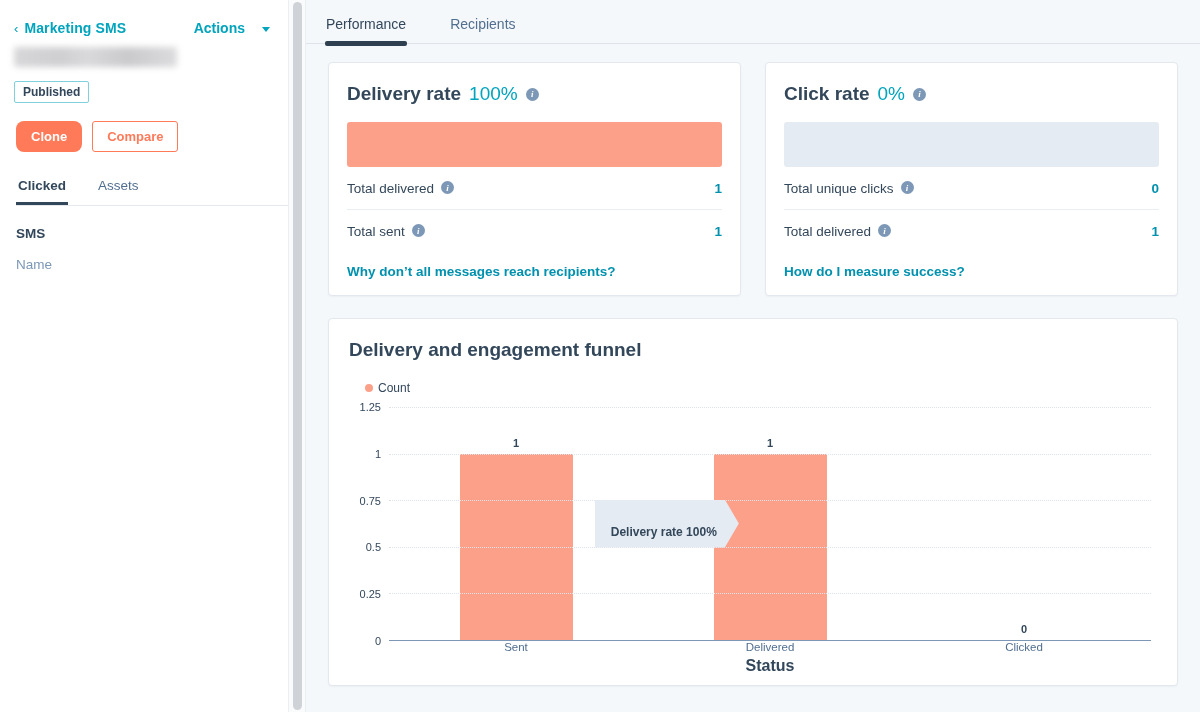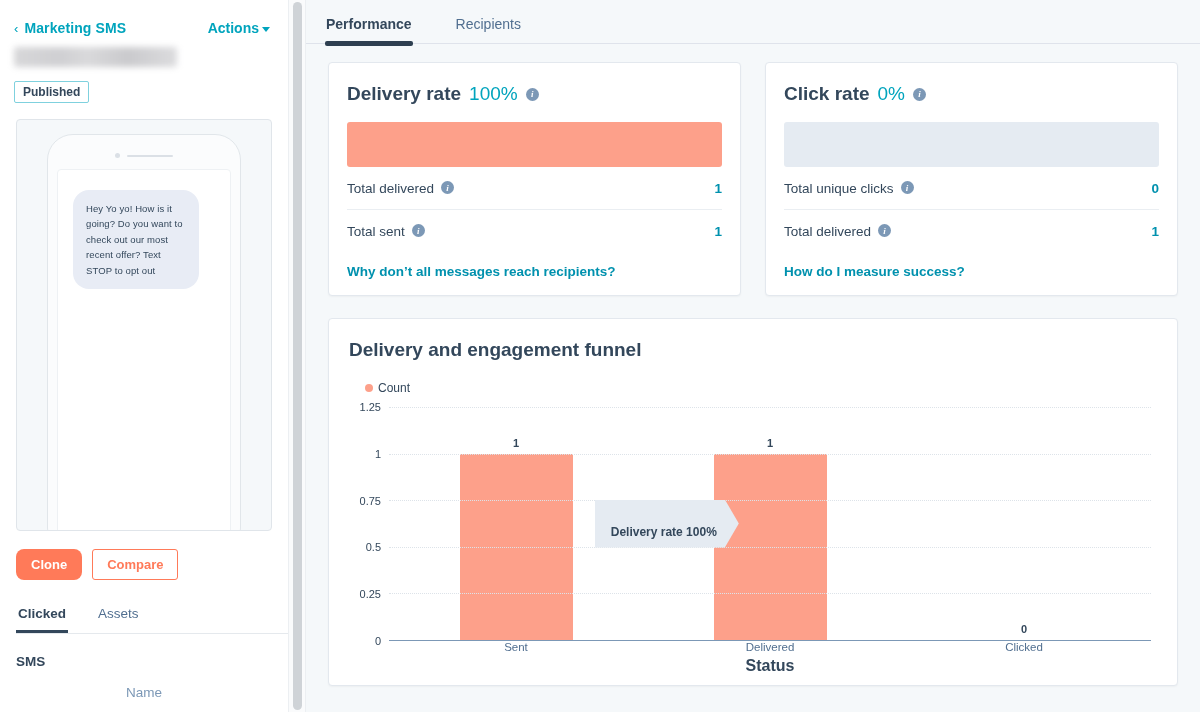--- a/index.html
+++ b/index.html
@@ -20,21 +20,21 @@
     padding: 20px 18px 0 14px;
   }
   .breadcrumb {
     display: flex; align-items: center; gap: 6px;
     color: #00a4bd; font-size: 14px; font-weight: 700;
     letter-spacing: .1px; cursor: pointer;
   }
   .chev-left { font-size: 13px; font-weight: 400; color: #00a4bd; line-height: 1; }
   .actions-btn {
     color: #00a4bd; font-size: 14px; font-weight: 700; cursor: pointer;
-    display: flex; align-items: center; gap: 3px;
+    display: flex; align-items: center; gap: 17px;
   }
   .caret-down {
     width: 0; height: 0; border-left: 4px solid transparent;
     border-right: 4px solid transparent; border-top: 5px solid #00a4bd;
     display: inline-block; margin-top: 2px;
   }
   .redacted {
     margin: 11px 14px 0 14px; height: 20px; border-radius: 2px;
     background: linear-gradient(90deg,#d7d7d9 0%, #cfcfd2 28%, #d9d9db 45%, #cacacd 70%, #dcdcde 100%);
     filter: blur(3px); width: 163px;
@@ -79,21 +79,21 @@
   .lp-tabs {
     display: flex; gap: 28px; margin: 26px 0 0 16px;
     border-bottom: 1px solid #e5e9ed; padding-right: 16px;
   }
   .lp-tab {
     font-size: 13.5px; color: #516f90; padding: 0 2px 9px 2px; cursor: pointer;
   }
   .lp-tab.active { color: #33475b; font-weight: 700; border-bottom: 3px solid #33475b; }
   .lp-section { padding: 20px 16px 0 16px; }
   .lp-section h4 { font-size: 13.5px; color: #33475b; font-weight: 700; }
-  .lp-field-label { font-size: 13.5px; color: #7c98b6; margin-top: 16px; text-align: center; }
+  .lp-field-label { font-size: 13.5px; color: #7c98b6; margin-top: 16px; }
 
   
   .vscroll {
     flex: 0 0 18px; width: 18px; height: 712px; position: relative;
     background: #fafbfc; border-left: 1px solid #eceff2; border-right: 1px solid #eceff2;
   }
   .vscroll-thumb {
     position: absolute; left: 4px; top: 2px; width: 9px; height: 708px;
     background: #cfd3d7; border-radius: 5px;
   }
@@ -104,21 +104,21 @@
     display: flex; flex-direction: column;
   }
   .top-tabs {
     background: #f5f8fa; border-bottom: 1px solid #dfe3eb;
     display: flex; gap: 44px; padding: 0 0 0 20px; height: 44px; align-items: flex-end;
   }
   .tab {
     font-size: 14px; color: #516f90; padding-bottom: 11px; cursor: pointer;
     position: relative;
   }
-  .tab.active { color: #33475b; font-weight: 700; }
+  .tab.active { color: #33475b; font-weight: 400; }
   .tab.active::after {
     content: ""; position: absolute; left: -1px; right: -1px; bottom: -3px;
     height: 5px; background: #2e3f50; border-radius: 2px;
   }
   .cards-row { display: flex; gap: 24px; padding: 18px 22px 0 22px; }
   .card {
     background: #fff; border: 1px solid #e3e8ee; border-radius: 4px;
     box-shadow: 0 1px 2px rgba(0,0,0,.04);
   }
   .rate-card { flex: 1; padding: 20px 18px 16px 18px; }
@@ -213,31 +213,20 @@
     <div class="actions-btn">
       <span>Actions</span>
       <span class="caret-down"></span>
     </div>
   </div>
 
   <div class="redacted"></div>
 
   <div class="status-badge">Published</div>
 
-  <div class="phone-card">
-    <div class="phone">
-      <div class="phone-notch">
-        <span class="notch-dot"></span>
-        <span class="notch-bar"></span>
-      </div>
-      <div class="phone-screen">
-        <div class="bubble">Hey Yo yo! How is it going? Do you want to check out our most recent offer?  Text STOP to opt out</div>
-      </div>
-    </div>
-  </div>
 
   <div class="btn-row">
     <button class="btn btn-clone">Clone</button>
     <button class="btn btn-compare">Compare</button>
   </div>
 
   <div class="lp-tabs">
     <div class="lp-tab active">Clicked</div>
     <div class="lp-tab">Assets</div>
   </div>

